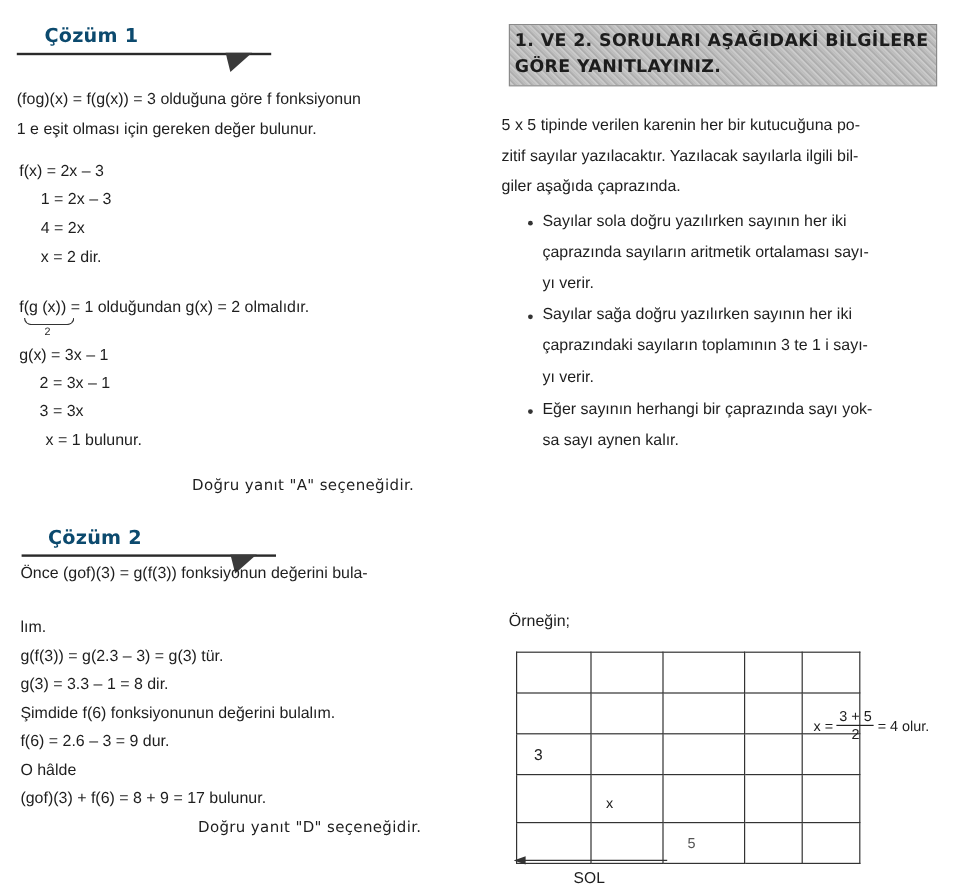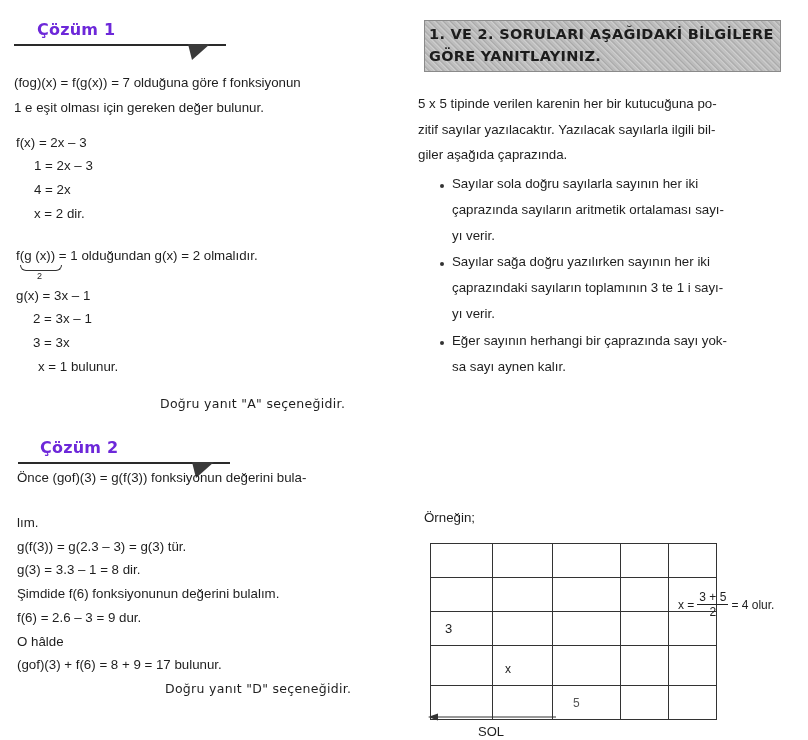--- a/index.html
+++ b/index.html
@@ -4,21 +4,21 @@
 <style>
   html, body { margin: 0; padding: 0; background: #ffffff; }
   body {
     width: 808px; height: 740px; position: relative; overflow: hidden;
     font-family: "Liberation Sans", "DejaVu Sans", sans-serif;
     color: #1e1e1e; font-size: 13.3px;
   }
   .abs { position: absolute; white-space: nowrap; }
   .sol-title {
     font-family: "DejaVu Sans", sans-serif; font-size: 16px; font-weight: bold;
-    color: #6d28d9; letter-spacing: 0.2px;
+    color: #0c4a6e; letter-spacing: 0.2px;
   }
   .rule { position: absolute; height: 2px; background: #2a2a2a; }
   .tab-mark {
     position: absolute; width: 0; height: 0;
     border-left: 4px solid transparent;
     border-right: 18px solid transparent;
     border-top: 16px solid #3a3a3a;
   }
   .line { position: absolute; white-space: nowrap; line-height: 16px; }
   .banner {
@@ -47,21 +47,21 @@
     border-radius: 0 0 6px 6px;
   }
 </style>
 </head>
 <body>
 
 <div class="abs sol-title" style="left:37px; top:20px;">Çözüm 1</div>
 <div class="rule" style="left:14px; top:44px; width:212px;"></div>
 <div class="tab-mark" style="left:188px; top:44px;"></div>
 
-<div class="line" style="left:14px; top:75px;">(fog)(x) = f(g(x)) = 7  olduğuna  göre  f  fonksiyonun</div>
+<div class="line" style="left:14px; top:75px;">(fog)(x) = f(g(x)) = 3  olduğuna  göre  f  fonksiyonun</div>
 <div class="line" style="left:14px; top:100px;">1 e eşit olması için gereken değer bulunur.</div>
 
 <div class="line" style="left:16px; top:135px;">f(x) = 2x – 3</div>
 <div class="line" style="left:34px; top:158px;">1 = 2x – 3</div>
 <div class="line" style="left:34px; top:182px;">4 = 2x</div>
 <div class="line" style="left:34px; top:206px;">x = 2 dir.</div>
 
 <div class="line" style="left:16px; top:248px;">
   <span>f(</span><span>g (x)</span><span>) = 1 olduğundan  g(x) = 2  olmalıdır.</span>
 </div>
@@ -93,21 +93,21 @@
 <div class="banner">
   <div class="banner-text" style="top:5px;">1. VE 2. SORULARI AŞAĞIDAKİ BİLGİLERE</div>
   <div class="banner-text" style="top:27px;text-align:right;">GÖRE YANITLAYINIZ.</div>
 </div>
 
 <div class="line" style="left:418px; top:96px;">5 x 5  tipinde verilen karenin her bir kutucuğuna po-</div>
 <div class="line" style="left:418px; top:122px;">zitif sayılar yazılacaktır. Yazılacak sayılarla ilgili bil-</div>
 <div class="line" style="left:418px; top:147px;">giler aşağıda çaprazında.</div>
 
 <div class="bullet" style="left:440px; top:184px;"></div>
-<div class="line" style="left:452px; top:176px;">Sayılar sola doğru sayılarla sayının her iki</div>
+<div class="line" style="left:452px; top:176px;">Sayılar sola doğru yazılırken sayının her iki</div>
 <div class="line" style="left:452px; top:202px;">çaprazında sayıların aritmetik ortalaması sayı-</div>
 <div class="line" style="left:452px; top:228px;">yı verir.</div>
 
 <div class="bullet" style="left:440px; top:262px;"></div>
 <div class="line" style="left:452px; top:254px;">Sayılar sağa doğru yazılırken sayının her iki</div>
 <div class="line" style="left:452px; top:280px;">çaprazındaki sayıların toplamının 3 te 1 i sayı-</div>
 <div class="line" style="left:452px; top:306px;">yı verir.</div>
 
 <div class="bullet" style="left:440px; top:341px;"></div>
 <div class="line" style="left:452px; top:333px;">Eğer sayının herhangi bir çaprazında sayı yok-</div>

